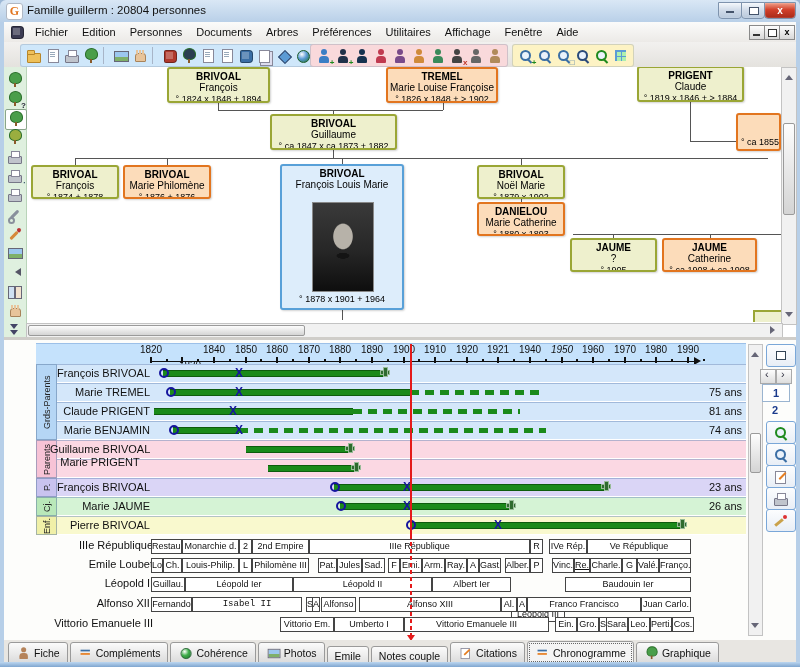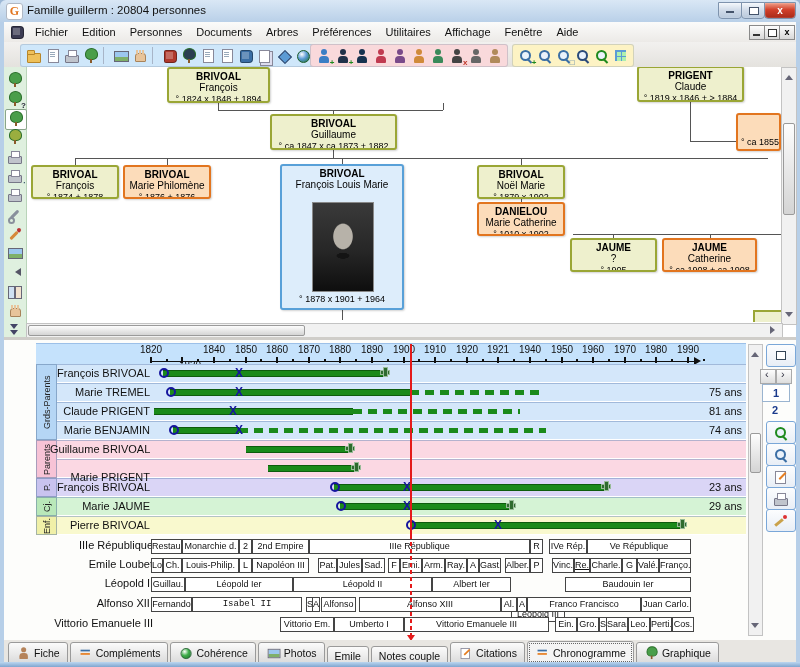--- a/index.html
+++ b/index.html
@@ -298,20 +298,25 @@
         <div class="conn" style="left: 495px; top: 132px; width: 1px; height: 3px;"></div>
         <div class="conn" style="left: 547px; top: 167px; width: 208px; height: 1px;"></div>
         <div class="conn" style="left: 587px; top: 167px; width: 1px; height: 4px;"></div>
         <div class="conn" style="left: 684px; top: 167px; width: 1px; height: 4px;"></div>
         <div class="conn" style="left: 316px; top: 243px; width: 1px; height: 10px;"></div>
         <div class="tbox bm" style="left: 141px; top: 0px; width: 99px; height: 32px;">
           <div class="l1 txt">BRIVOAL</div>
           <div class="l2 txt">François</div>
           <div class="l3 txt">° 1824  x 1848  + 1894</div>
         </div>
+        <div class="tbox bf" style="left: 360px; top: 0px; width: 108px; height: 32px;">
+          <div class="l1 txt">TREMEL</div>
+          <div class="l2 txt">Marie Louise Françoise</div>
+          <div class="l3 txt">° 1826  x 1848  + &gt; 1902</div>
+        </div>
         <div class="tbox bm" style="left: 611px; top: -1px; width: 103px; height: 32px;">
           <div class="l1 txt">PRIGENT</div>
           <div class="l2 txt">Claude</div>
           <div class="l3 txt">° 1819  x 1846  + &gt; 1884</div>
         </div>
         <div class="tbox bm" style="left: 244px; top: 47px; width: 123px; height: 32px;">
           <div class="l1 txt">BRIVOAL</div>
           <div class="l2 txt">Guillaume</div>
           <div class="l3 txt">° ca 1847  x ca 1873  + 1882</div>
         </div>
@@ -335,21 +340,21 @@
           <div class="l3 txt" style="position: absolute; left: 0px; right: 0px; bottom: 4px;">° 1878  x 1901  + 1964</div>
         </div>
         <div class="tbox bm" style="left: 451px; top: 98px; width: 84px; height: 30px;">
           <div class="l1 txt">BRIVOAL</div>
           <div class="l2 txt">Noël Marie</div>
           <div class="l3 txt">° 1879  x 1902</div>
         </div>
         <div class="tbox bf" style="left: 451px; top: 135px; width: 84px; height: 30px;">
           <div class="l1 txt">DANIELOU</div>
           <div class="l2 txt">Marie Catherine</div>
-          <div class="l3 txt">° 1010  x 1902</div>
+          <div class="l3 txt">° 1880  x 1893</div>
         </div>
         <div class="tbox bm" style="left: 544px; top: 171px; width: 83px; height: 30px;">
           <div class="l1 txt">JAUME</div>
           <div class="l2 txt">?</div>
           <div class="l3 txt">° 1905</div>
         </div>
         <div class="tbox bf" style="left: 636px; top: 171px; width: 91px; height: 30px;">
           <div class="l1 txt">JAUME</div>
           <div class="l2 txt">Catherine</div>
           <div class="l3 txt">° ca 1908  + ca 1908</div>
@@ -404,21 +409,21 @@
       <div style="position: absolute; left: 446px; top: 19px; width: 2px; height: 2px; background: rgb(17, 17, 17);"></div>
       <div class="ticklab" style="left: 463px; top: 4px;">1920</div>
       <div style="position: absolute; left: 462px; top: 17px; width: 2px; height: 6px; background: rgb(17, 17, 17);"></div>
       <div style="position: absolute; left: 478px; top: 19px; width: 2px; height: 2px; background: rgb(17, 17, 17);"></div>
       <div class="ticklab" style="left: 494px; top: 4px;">1921</div>
       <div style="position: absolute; left: 493px; top: 17px; width: 2px; height: 6px; background: rgb(17, 17, 17);"></div>
       <div style="position: absolute; left: 509px; top: 19px; width: 2px; height: 2px; background: rgb(17, 17, 17);"></div>
       <div class="ticklab" style="left: 526px; top: 4px;">1940</div>
       <div style="position: absolute; left: 525px; top: 17px; width: 2px; height: 6px; background: rgb(17, 17, 17);"></div>
       <div style="position: absolute; left: 541px; top: 19px; width: 2px; height: 2px; background: rgb(17, 17, 17);"></div>
-      <div class="ticklab" style="left: 558px; top: 4px;">1950</div>
+      <div class="ticklab" style="left: 558px; top: 4px; font-style: italic;">1950</div>
       <div style="position: absolute; left: 557px; top: 17px; width: 2px; height: 6px; background: rgb(17, 17, 17);"></div>
       <div style="position: absolute; left: 572px; top: 19px; width: 2px; height: 2px; background: rgb(17, 17, 17);"></div>
       <div class="ticklab" style="left: 589px; top: 4px;">1960</div>
       <div style="position: absolute; left: 588px; top: 17px; width: 2px; height: 6px; background: rgb(17, 17, 17);"></div>
       <div style="position: absolute; left: 604px; top: 19px; width: 2px; height: 2px; background: rgb(17, 17, 17);"></div>
       <div class="ticklab" style="left: 621px; top: 4px;">1970</div>
       <div style="position: absolute; left: 620px; top: 17px; width: 2px; height: 6px; background: rgb(17, 17, 17);"></div>
       <div style="position: absolute; left: 636px; top: 19px; width: 2px; height: 2px; background: rgb(17, 17, 17);"></div>
       <div class="ticklab" style="left: 652px; top: 4px;">1980</div>
       <div style="position: absolute; left: 651px; top: 17px; width: 2px; height: 6px; background: rgb(17, 17, 17);"></div>
@@ -462,59 +467,59 @@
       <div class="rname txt" style="left: 46px; top: 84px; width: 100px;">Marie BENJAMIN</div>
       <div class="bar" style="left: 169px; top: 87px; width: 66px;"></div>
       <div class="bard" style="left: 235px; top: 88px; width: 307px;"></div>
       <div class="mk-o" style="left: 165px; top: 85px;"></div>
       <div class="mk-x" style="left: 231px; top: 84px;">X</div>
       <div class="rage txt" style="left: 684px; top: 84px; width: 54px;">74 ans</div>
       <div class="rname txt" style="left: 46px; top: 103px; width: 100px;">Guillaume BRIVOAL</div>
       <div class="bar" style="left: 242px; top: 106px; width: 104px;"></div>
       <div class="mk-c1" style="left: 341px; top: 106px;"></div>
       <div class="mk-c2" style="left: 343.5px; top: 103px;"></div>
-      <div class="rname txt" style="left: 46px; top: 131px; width: 100px;">Marie PRIGENT</div>
+      <div class="rname txt" style="left: 46px; top: 116px; width: 100px; text-align: center;">Marie PRIGENT</div>
       <div class="bar" style="left: 264px; top: 125px; width: 88px;"></div>
       <div class="mk-c1" style="left: 347px; top: 125px;"></div>
       <div class="mk-c2" style="left: 349.5px; top: 122px;"></div>
       <div class="rname txt" style="left: 46px; top: 141px; width: 100px;">François BRIVOAL</div>
       <div class="bar" style="left: 330px; top: 144px; width: 272px;"></div>
       <div class="mk-o" style="left: 326px; top: 142px;"></div>
       <div class="mk-x" style="left: 399px; top: 141px;">X</div>
       <div class="mk-c1" style="left: 597px; top: 144px;"></div>
       <div class="mk-c2" style="left: 599.5px; top: 141px;"></div>
       <div class="rage txt" style="left: 684px; top: 141px; width: 54px;">23 ans</div>
       <div class="rname txt" style="left: 46px; top: 160px; width: 100px;">Marie JAUME</div>
       <div class="bar" style="left: 336px; top: 163px; width: 171px;"></div>
       <div class="mk-o" style="left: 332px; top: 161px;"></div>
       <div class="mk-x" style="left: 399px; top: 160px;">X</div>
       <div class="mk-c1" style="left: 502px; top: 163px;"></div>
       <div class="mk-c2" style="left: 504.5px; top: 160px;"></div>
-      <div class="rage txt" style="left: 684px; top: 160px; width: 54px;">29 ans</div>
+      <div class="rage txt" style="left: 684px; top: 160px; width: 54px;">26 ans</div>
       <div class="rname txt" style="left: 46px; top: 179px; width: 100px;">Pierre BRIVOAL</div>
       <div class="bar" style="left: 406px; top: 182px; width: 272px;"></div>
       <div class="mk-o" style="left: 402px; top: 180px;"></div>
       <div class="mk-x" style="left: 490px; top: 179px;">X</div>
       <div class="mk-c1" style="left: 673px; top: 182px;"></div>
       <div class="mk-c2" style="left: 675.5px; top: 179px;"></div>
       <div class="hlab txt" style="left: 14px; top: 199px; width: 135px;">IIIe République</div>
       <div class="hseg" style="left: 147px; top: 199px; width: 29px;">Restaur.</div>
       <div class="hseg" style="left: 178px; top: 199px; width: 55px;">Monarchie d.</div>
       <div class="hseg" style="left: 235px; top: 199px; width: 11px;">2</div>
       <div class="hseg" style="left: 248px; top: 199px; width: 55px;">2nd Empire</div>
       <div class="hseg" style="left: 305px; top: 199px; width: 219px;">IIIe République</div>
       <div class="hseg" style="left: 526px; top: 199px; width: 11px;">R</div>
       <div class="hseg" style="left: 545px; top: 199px; width: 36px;">IVe Rép.</div>
       <div class="hseg" style="left: 583px; top: 199px; width: 102px;">Ve République</div>
       <div class="hlab txt" style="left: 14px; top: 218px; width: 135px;">Emile Loubet</div>
       <div class="hseg" style="left: 147px; top: 218px; width: 10px;">Lo.</div>
       <div class="hseg" style="left: 159px; top: 218px; width: 17px;">Ch.</div>
       <div class="hseg" style="left: 178px; top: 218px; width: 55px;">Louis-Philip.</div>
       <div class="hseg" style="left: 235px; top: 218px; width: 11px;">L</div>
-      <div class="hseg" style="left: 248px; top: 218px; width: 55px;">Napoléon III</div>
+      <div class="hseg" style="left: 248px; top: 218px; width: 55px;">Philomène III</div>
       <div class="hseg" style="left: 314px; top: 218px; width: 17px;">Pat.</div>
       <div class="hseg" style="left: 333px; top: 218px; width: 23px;">Jules</div>
       <div class="hseg" style="left: 358px; top: 218px; width: 21px;">Sad.</div>
       <div class="hseg" style="left: 384px; top: 218px; width: 10px;">F</div>
       <div class="hseg" style="left: 396px; top: 218px; width: 20px;">Emi.</div>
       <div class="hseg" style="left: 418px; top: 218px; width: 21px;">Arm.</div>
       <div class="hseg" style="left: 441px; top: 218px; width: 20px;">Ray.</div>
       <div class="hseg" style="left: 463px; top: 218px; width: 10px;">A</div>
       <div class="hseg" style="left: 475px; top: 218px; width: 20px;">Gast.</div>
       <div class="hseg" style="left: 501px; top: 218px; width: 23px;">Alber.</div>

